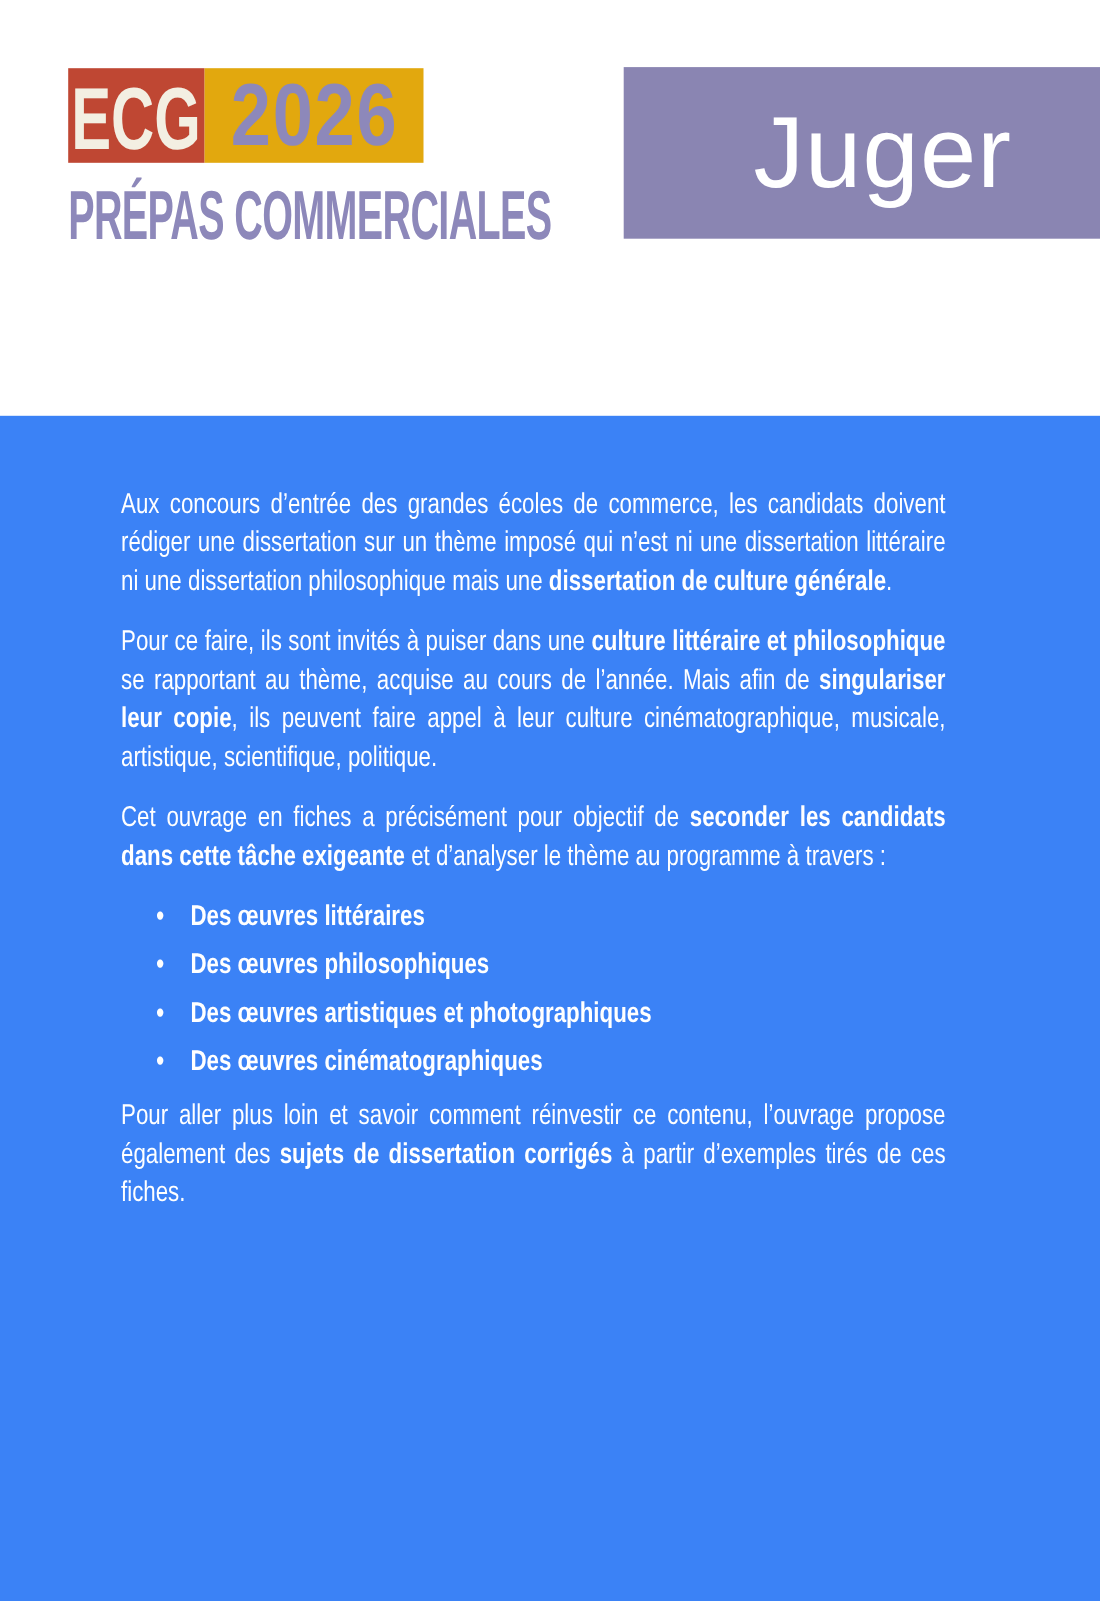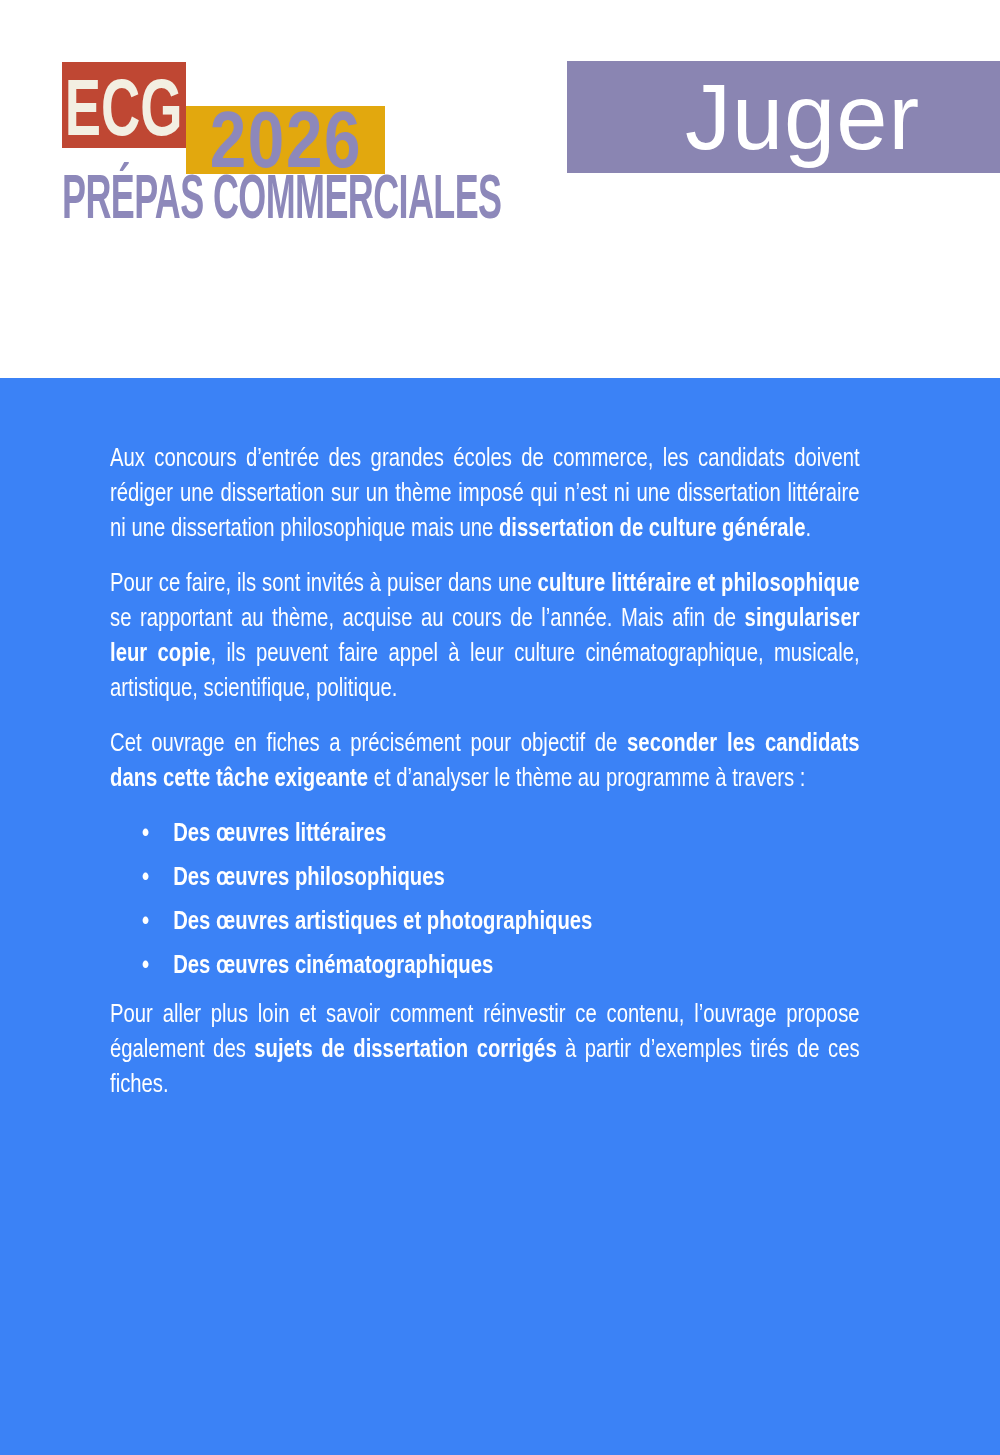--- a/index.html
+++ b/index.html
@@ -11,35 +11,35 @@
   
   .logo-ecg{
     position:absolute;left:62px;top:62px;width:124px;height:86px;
     background:#bf4733;display:flex;align-items:flex-end;justify-content:center;
   }
   .logo-ecg span{
     color:#f3efe2;font-size:80px;font-weight:700;line-height:1;
     transform:scaleX(.68);transform-origin:center;letter-spacing:0px;
   }
   .logo-year{
-    position:absolute;left:186px;top:62px;width:199px;height:68px;
-    background:#e2a80e;display:flex;align-items:center;justify-content:center;margin-top:44px;
+    position:absolute;left:186px;top:62px;width:199px;height:86px;
+    background:#e2a80e;display:flex;align-items:center;justify-content:center;
   }
   .logo-year span{
     color:#8d88ba;font-size:80px;font-weight:700;line-height:1;
     transform:scaleX(.82);transform-origin:center;letter-spacing:2px;
   }
   .logo-subtitle{
     position:absolute;left:62px;top:165px;white-space:nowrap;
     color:#8d88ba;font-size:63px;font-weight:700;line-height:1;
     transform:scaleX(.57);transform-origin:left center;letter-spacing:-1px;
   }
   
   .title-band{
-    position:absolute;left:567px;top:61px;right:0;height:112px;
+    position:absolute;left:567px;top:61px;right:0;height:156px;
     background:#8a85b2;display:flex;align-items:center;justify-content:center;padding-left:38px;
   }
   .title-band span{color:#ffffff;font-size:92px;font-weight:400;letter-spacing:1px;}
   
   .purple-area{
     position:absolute;left:0;top:378px;right:0;bottom:0;background:#3b82f6;
   }
   .content{
     position:absolute;left:110px;top:62px;width:961px;
     transform:scaleX(.78);transform-origin:0 0;

